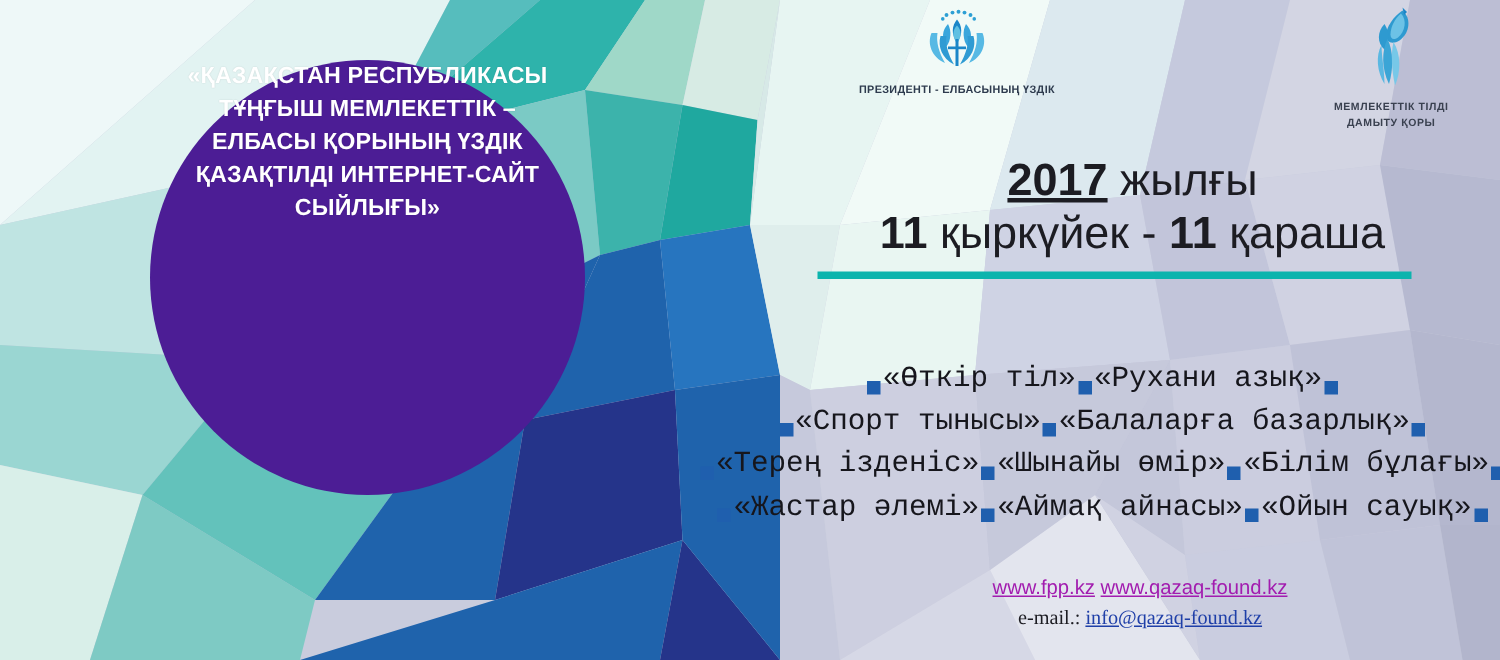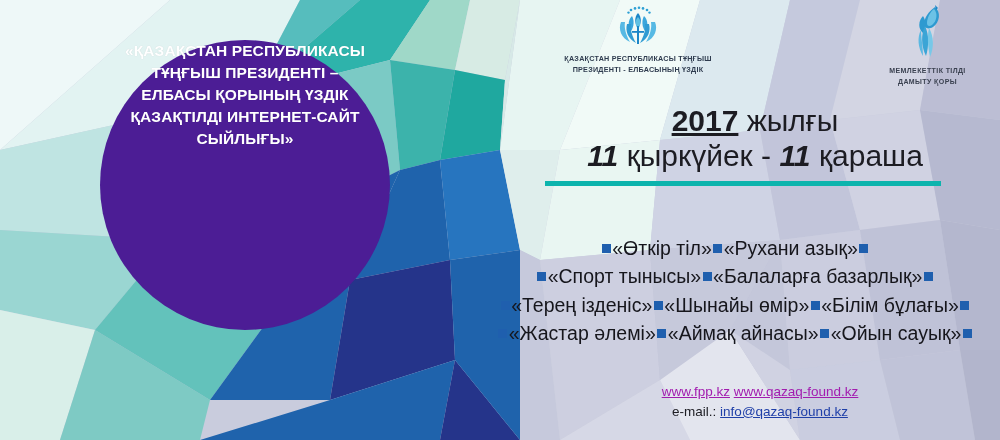--- a/index.html
+++ b/index.html
@@ -52,21 +52,21 @@
   #logo-right .logo-caption{font-size:7px;letter-spacing:.4px;color:#3a4150;}
 
   
   #date-block{
     position:absolute;left:520px;top:104px;width:470px;
     text-align:center;color:#1c1c22;
   }
   #date-year{font-size:30px;line-height:1.12;font-weight:400;}
   #date-year b{font-weight:bold;text-decoration:underline;}
   #date-range{font-size:30px;line-height:1.18;font-weight:400;}
-  #date-range b{font-weight:bold;font-style:italic;}
+  #date-range b{font-weight:bold;}
 
   
   #rule{
     position:absolute;left:545px;top:181px;
     width:396px;height:5px;background:#0cb4ad;
   }
 
   
   #nom-title{
     position:absolute;left:520px;top:190px;width:470px;
@@ -75,23 +75,24 @@
     font-weight:bold;
     font-size:27px;
     letter-spacing:1.2px;
   }
 
   
   #nom-list{
     position:absolute;left:470px;top:234px;width:530px;
   }
   .nom-row{
-    display:flex;align-items:center;justify-content:center;
+    display:flex;align-items:flex-end;justify-content:center;
     height:28.5px;
     white-space:nowrap;
+    font-family:Liberation Mono, monospace;
   }
   .nom-item{
     color:#16161c;
     font-size:19.5px;
     line-height:1;
   }
   .bullet{
     display:inline-block;
     width:9px;height:9px;
     background:#1f5fae;
@@ -101,21 +102,21 @@
 
   
   #footer{
     position:absolute;left:530px;top:382px;width:460px;
     text-align:center;color:#1c1c22;
     font-size:13.5px;line-height:1.45;
   }
   #footer .links a{
     color:#a21caf;text-decoration:underline;
   }
-  .mail-row{display:inline-block;}
+  .mail-row{display:inline-block;font-family:Liberation Serif, serif;}
   .mail-row .ml{color:#1f3fa8;text-decoration:underline;}
 </style>
 </head>
 <body>
 
 <div id="banner">
 
   <svg id="poly" viewBox="0 0 1000 440" preserveAspectRatio="none">
     <rect x="0" y="0" width="1000" height="440" fill="#c9ccdd"></rect>
 
@@ -167,21 +168,21 @@
     <polygon points="730,330 790,370 800,440" fill="#d0d2e2"></polygon>
     <polygon points="790,370 880,360 900,440 800,440" fill="#cacde0"></polygon>
     <polygon points="880,360 960,350 975,440 900,440" fill="#c0c3d8"></polygon>
     <polygon points="960,350 1000,350 1000,440 975,440" fill="#b2b5cc"></polygon>
     <polygon points="660,380 730,330 780,240 650,250" fill="#c9cbdd" opacity=".55"></polygon>
   </svg>
 
   <div id="circle">
     <div id="circle-text">
         <div>«ҚАЗАҚСТАН РЕСПУБЛИКАСЫ</div>
-        <div>ТҰҢҒЫШ ПРЕЗИДЕНТІ –</div>
+        <div>ТҰҢҒЫШ МЕМЛЕКЕТТІК –</div>
         <div>ЕЛБАСЫ ҚОРЫНЫҢ ҮЗДІК</div>
         <div>ҚАЗАҚТІЛДІ ИНТЕРНЕТ-САЙТ</div>
         <div>СЫЙЛЫҒЫ»</div>
       </div>
   </div>
 
   <div id="logo-left" class="logo-block">
     <svg width="54" height="44" viewBox="0 0 54 44">
       <g fill="#2d9fd4">
         <circle cx="20" cy="6" r="1.3"></circle>
@@ -197,21 +198,20 @@
       <path d="M21 12 C17 16 16.5 22 20 27 C23 23 23.5 16.5 21 12 Z" fill="#3aa6dc"></path>
       <path d="M33 12 C37 16 37.5 22 34 27 C31 23 30.5 16.5 33 12 Z" fill="#3aa6dc"></path>
       <path d="M10 18 C7 25 10 34 19 38 C15 31 13 24 14 18 Z" fill="#57b9e4"></path>
       <path d="M44 18 C47 25 44 34 35 38 C39 31 41 24 40 18 Z" fill="#57b9e4"></path>
       <path d="M16 20 C14 27 17 35 25 39 C21 32 19 25 20 20 Z" fill="#2f9bd3"></path>
       <path d="M38 20 C40 27 37 35 29 39 C33 32 35 25 34 20 Z" fill="#2f9bd3"></path>
       <rect x="26" y="22" width="2" height="18" fill="#1b86c8"></rect>
       <rect x="21" y="27" width="12" height="1.8" fill="#1b86c8"></rect>
     </svg>
     <div class="logo-caption">
-      <div>ҚАЗАҚСТАН РЕСПУБЛИКАСЫ ТҰҢҒЫШ</div>
       <div>ПРЕЗИДЕНТІ - ЕЛБАСЫНЫҢ ҮЗДІК</div>
     </div>
   </div>
 
   <div id="logo-right" class="logo-block">
     <svg width="46" height="56" viewBox="0 0 46 56">
       <path d="M30 3 C36 8 35 18 28 23 C23 26 19 24 19 20 C19 14 24 7 30 3 Z" fill="#2e9ad0"></path>
       <path d="M29 5 C33 9 32 17 27 21 C24 23 22 22 22 19 C22 14 25 8 29 5 Z" fill="#6cc2e6"></path>
       <path d="M18 12 C13 17 13 25 18 29 C21 26 22 18 18 12 Z" fill="#2e9ad0"></path>
       <path d="M20 22 C16 30 16 42 21 52 C24 42 24 30 20 22 Z" fill="#3ba5d6"></path>

